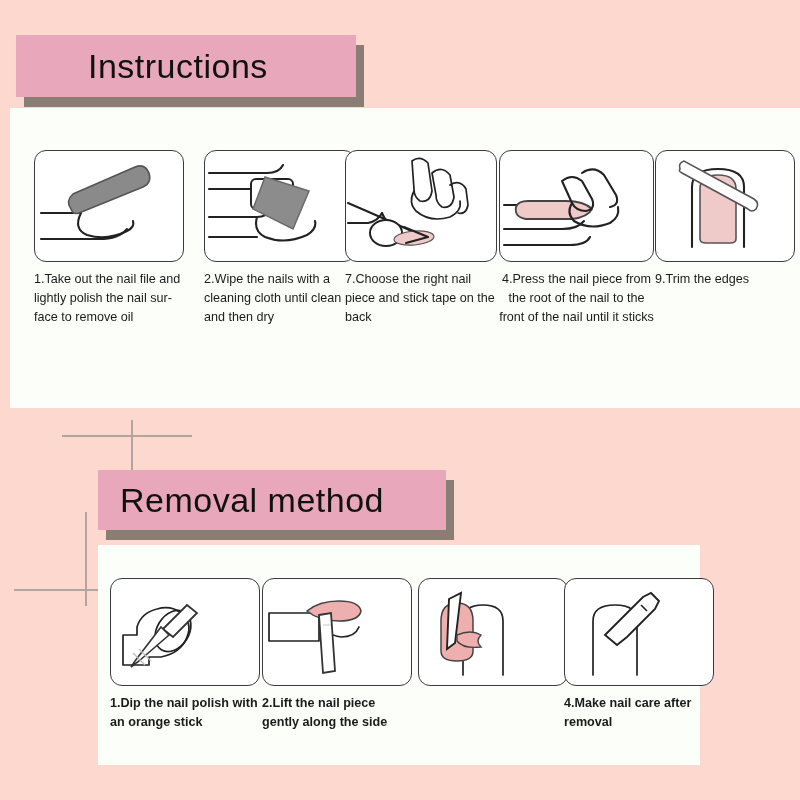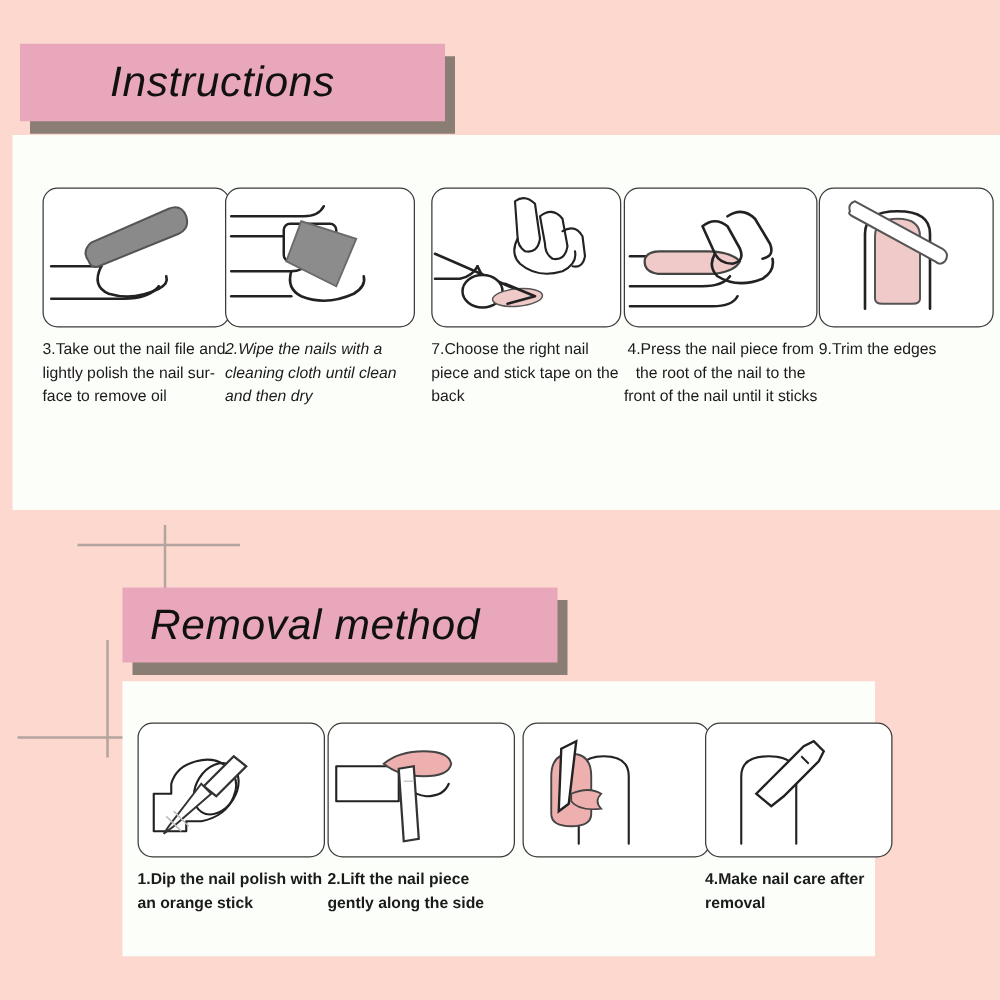--- a/index.html
+++ b/index.html
@@ -47,21 +47,20 @@
   #crosshair-top .h { left: 0; width: 130px; top: 36px; }
   #crosshair-top .v { top: 20px; height: 52px; left: 70px; }
 
   #crosshair-bottom { left: 0px; top: 512px; width: 120px; height: 108px; }
   #crosshair-bottom .h { left: 14px; width: 106px; top: 78px; }
   #crosshair-bottom .v { top: 0px; height: 94px; left: 86px; }
 
   
   .banner-wrap {
     position: absolute;
-    font-style: italic;
   }
   .banner-shadow {
     position: absolute;
     left: 8px;
     top: 10px;
     width: 100%;
     height: 100%;
     background: #8a7d73;
   }
   .banner {
@@ -151,24 +150,24 @@
     <div class="illus">
       <svg width="125" height="110" viewBox="0 0 125 110">
         <path class="lineonly" d="M6 62 L46 62"></path>
         <path class="lineonly" d="M6 88 L64 88 Q84 88 92 78"></path>
         <path class="lineonly" d="M46 62 Q38 78 52 84 Q72 90 92 80 Q100 76 98 70"></path>
         <g>
           <path class="greyfile" stroke="#555" stroke-width="1.6" d="M36 58 Q30 50 38 43 L100 16 Q110 12 114 22 Q117 32 108 36 L44 62 Q38 64 36 58 Z"></path>
         </g>
       </svg>
     </div>
-    <div class="step-caption">3.Take out the nail file and lightly polish the nail sur-face to remove oil</div>
-  </div>
-
-  <div class="abs-step" style="left:180px; top:150px; width:152px;font-style:italic;">
+    <div class="step-caption">1.Take out the nail file and lightly polish the nail sur-face to remove oil</div>
+  </div>
+
+  <div class="abs-step" style="left:204px; top:150px; width:152px;">
     <div class="illus">
       <svg width="125" height="110" viewBox="0 0 125 110">
         <path class="lineonly" d="M4 22 L62 22 Q74 22 78 14"></path>
         <path class="lineonly" d="M4 38 L58 38"></path>
         <path class="lineonly" d="M58 38 Q52 48 60 54"></path>
         <path class="lineonly" d="M4 66 L52 66 Q62 66 66 58"></path>
         <path class="lineonly" d="M52 66 Q48 80 60 86 Q80 94 102 84 Q112 78 110 70"></path>
         <path class="lineonly" d="M66 58 Q70 66 78 68"></path>
         <path class="lineonly" d="M4 86 L52 86"></path>
         <rect x="46" y="28" width="42" height="30" rx="5" fill="#ffffff" stroke="#222" stroke-width="2"></rect>

